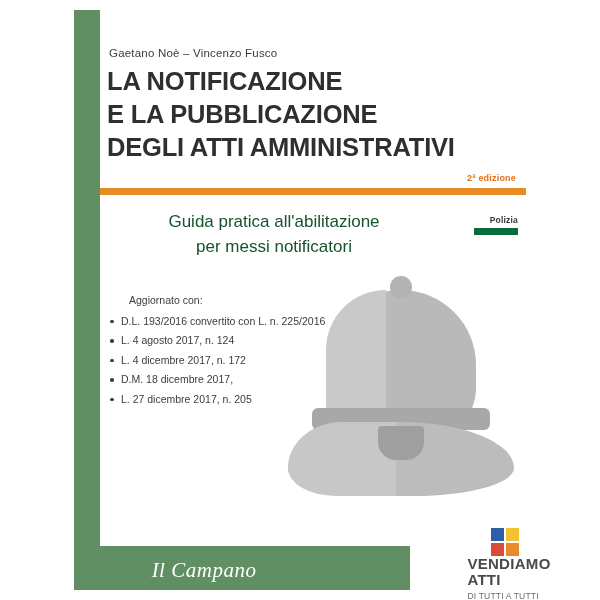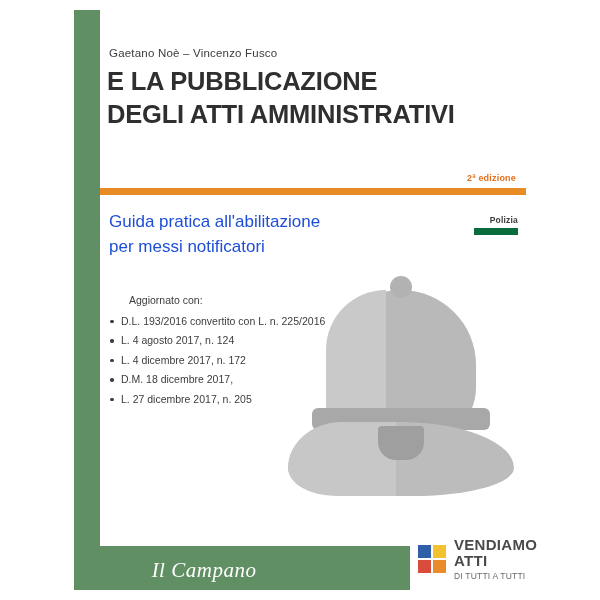--- a/index.html
+++ b/index.html
@@ -84,22 +84,23 @@
     color: #e0701c;
     letter-spacing: 0.2px;
   }
 
   .subtitle {
     position: absolute;
     left: 9px;
     top: 200px;
     width: 330px;
     font-size: 17px;
-    color: #1d4ed8;
+    color: #14532d;
     line-height: 1.45;
+    text-align: center;
   }
   .subtitle .line { display: block; }
 
   
   .series-tag {
     position: absolute;
     right: 8px;
     top: 205px;
     text-align: right;
   }
@@ -256,20 +257,21 @@
     position: absolute;
     right: 0px;
     bottom: 10px;
     width: 190px;
     height: 62px;
     background: #ffffff;
     display: flex;
     align-items: center;
     padding-left: 8px;
     box-sizing: border-box;
+    flex-direction: column;
   }
   .badge .swatches {
     display: flex;
     flex-direction: column;
     gap: 2px;
     margin-right: 8px;
   }
   .badge .swatch-row {
     display: flex;
     gap: 2px;
@@ -301,20 +303,21 @@
 
 <div class="page">
 
   <div class="left-band"></div>
 
   <div class="cover">
 
     <div class="authors">Gaetano Noè – Vincenzo Fusco</div>
 
     <div class="title">
+      <span class="line">LA NOTIFICAZIONE</span>
       <span class="line">E LA PUBBLICAZIONE</span>
       <span class="line">DEGLI ATTI AMMINISTRATIVI</span>
     </div>
 
     <div class="orange-rule"></div>
 
     <div class="edition">2ª edizione</div>
 
     <div class="subtitle">
       <span class="line">Guida pratica all'abilitazione</span>

